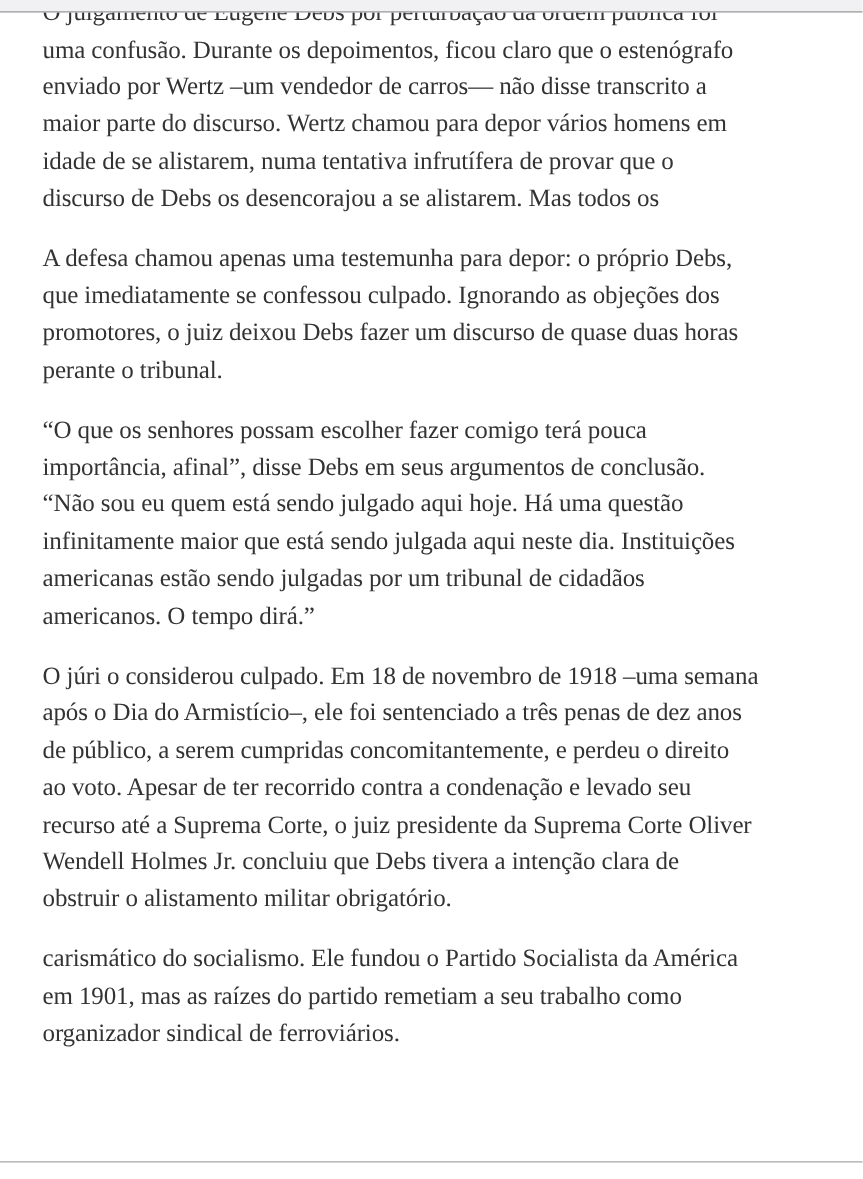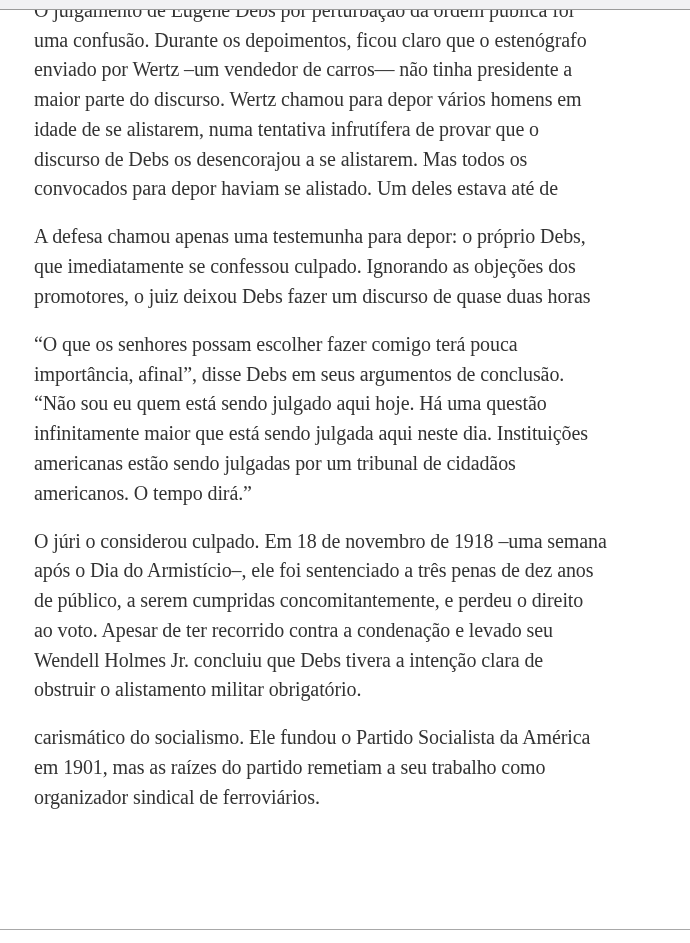--- a/index.html
+++ b/index.html
@@ -49,44 +49,45 @@
 </style>
 </head>
 <body>
 
 <div class="top-bar"></div>
 
 <div class="article">
   <p>
     <span class="line">O julgamento de Eugene Debs por perturbação da ordem pública foi</span>
     <span class="line">uma confusão. Durante os depoimentos, ficou claro que o estenógrafo</span>
-    <span class="line">enviado por Wertz –um vendedor de carros— não tinha presidente a</span>
+    <span class="line">enviado por Wertz –um vendedor de carros— não disse transcrito a</span>
     <span class="line">maior parte do discurso. Wertz chamou para depor vários homens em</span>
     <span class="line">idade de se alistarem, numa tentativa infrutífera de provar que o</span>
     <span class="line">discurso de Debs os desencorajou a se alistarem. Mas todos os</span>
-    <span class="line">convocados para depor haviam se alistado. Um deles estava até de</span>
   </p>
   <p>
     <span class="line">A defesa chamou apenas uma testemunha para depor: o próprio Debs,</span>
     <span class="line">que imediatamente se confessou culpado. Ignorando as objeções dos</span>
     <span class="line">promotores, o juiz deixou Debs fazer um discurso de quase duas horas</span>
+    <span class="line">perante o tribunal.</span>
   </p>
   <p>
     <span class="line">“O que os senhores possam escolher fazer comigo terá pouca</span>
     <span class="line">importância, afinal”, disse Debs em seus argumentos de conclusão.</span>
     <span class="line">“Não sou eu quem está sendo julgado aqui hoje. Há uma questão</span>
     <span class="line">infinitamente maior que está sendo julgada aqui neste dia. Instituições</span>
     <span class="line">americanas estão sendo julgadas por um tribunal de cidadãos</span>
     <span class="line">americanos. O tempo dirá.”</span>
   </p>
   <p>
     <span class="line">O júri o considerou culpado. Em 18 de novembro de 1918 –uma semana</span>
     <span class="line">após o Dia do Armistício–, ele foi sentenciado a três penas de dez anos</span>
     <span class="line">de público, a serem cumpridas concomitantemente, e perdeu o direito</span>
     <span class="line">ao voto. Apesar de ter recorrido contra a condenação e levado seu</span>
+    <span class="line">recurso até a Suprema Corte, o juiz presidente da Suprema Corte Oliver</span>
     <span class="line">Wendell Holmes Jr. concluiu que Debs tivera a intenção clara de</span>
     <span class="line">obstruir o alistamento militar obrigatório.</span>
   </p>
   <p>
     <span class="line">carismático do socialismo. Ele fundou o Partido Socialista da América</span>
     <span class="line">em 1901, mas as raízes do partido remetiam a seu trabalho como</span>
     <span class="line">organizador sindical de ferroviários.</span>
   </p>
 </div>
 

